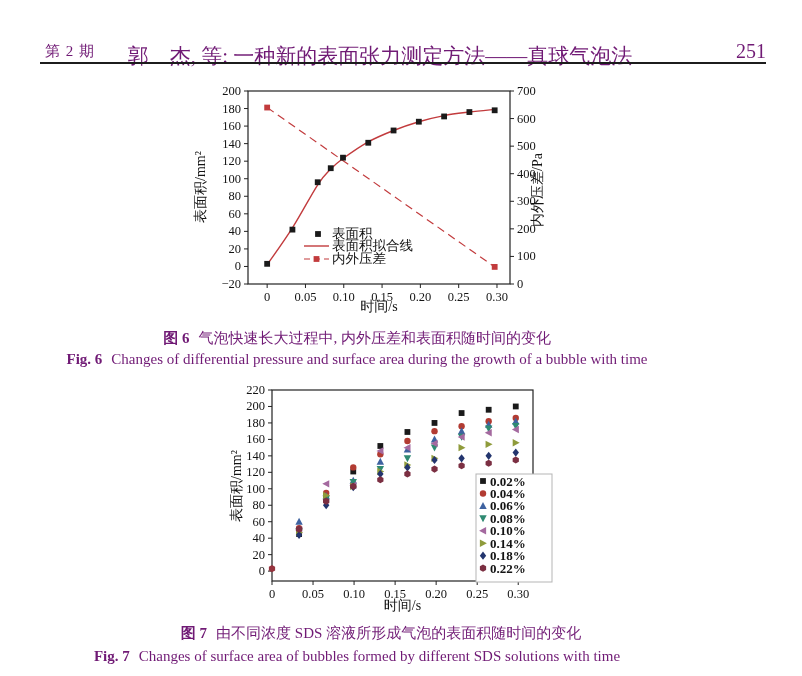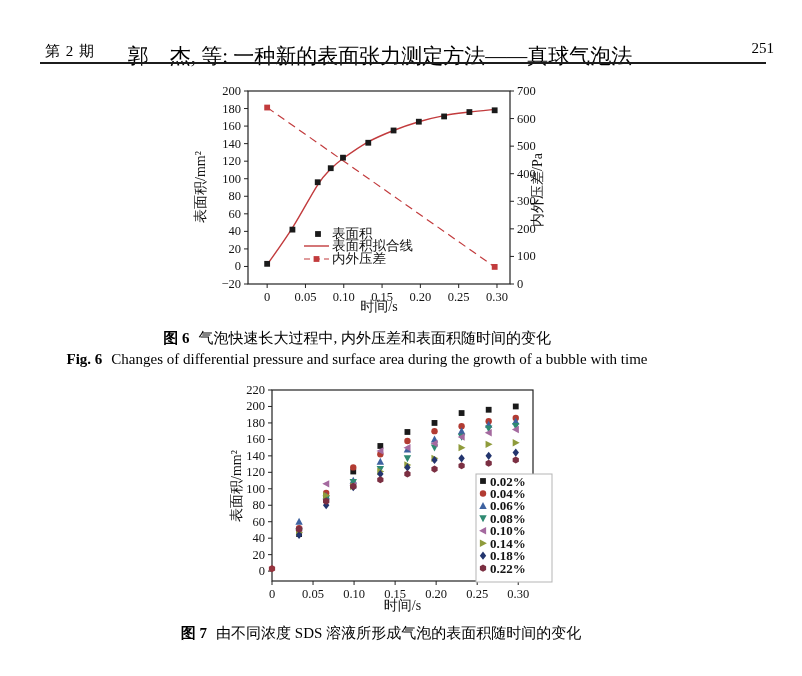--- a/index.html
+++ b/index.html
@@ -1,21 +1,21 @@
 <!DOCTYPE html>
 <html><head>
 <meta charset="utf-8">
 <style>
   html,body{margin:0;padding:0;background:#fff;}
   .page{position:relative;width:802px;height:676px;background:#ffffff;overflow:hidden;
-        font-family:"Liberation Serif","DejaVu Serif",serif;color:#000000;}
+        font-family:"Liberation Serif","DejaVu Serif",serif;color:#701a75;}
   
   .hdr-issue{position:absolute;left:45px;top:42px;font-size:15px;letter-spacing:1px;}
   .hdr-title{position:absolute;left:380px;top:42px;transform:translateX(-50%);font-size:21px;white-space:nowrap;}
-  .hdr-page{position:absolute;right:28px;top:40px;font-size:15px;text-align:center;}
+  .hdr-page{position:absolute;right:36px;top:40px;font-size:20px;text-align:center;}
   .hdr-rule{position:absolute;left:40px;top:62px;width:726px;height:2px;background:#1c1c1c;}
   
   .figsvg{position:absolute;}
   #chart-fig6{left:185px;top:86px;}
   #chart-fig7{left:225px;top:386px;}
   svg text{font-family:"Liberation Serif","DejaVu Serif",serif;fill:#141414;}
   
   .cap{position:absolute;left:0;width:714px;text-align:center;margin:0;font-size:15px;white-space:nowrap;}
   .cap .lbl{font-weight:bold;margin-right:9px;}
   .cap1-cn{top:329px;}
@@ -279,14 +279,15 @@
         <polygon points="261.9,157.25 254.9,153.55 254.9,160.95" fill="#8f9b3b"></polygon>
         <text x="265" y="161.75" font-size="13" font-weight="600">0.14%</text>
         <polygon points="258,165.6 261.2,169.7 258,173.79999999999998 254.8,169.7" fill="#23356e"></polygon>
         <text x="265" y="174.2" font-size="13" font-weight="600">0.18%</text>
         <polygon points="258.00,178.55 254.88,180.35 254.88,183.95 258.00,185.75 261.12,183.95 261.12,180.35" fill="#7b2f42"></polygon>
         <text x="265" y="186.64999999999998" font-size="13" font-weight="600">0.22%</text>
       </g>
     </svg>
 
   <p class="cap cap2-cn"><span class="lbl">图 7</span><span>由不同浓度 SDS 溶液所形成气泡的表面积随时间的变化</span></p>
+  <p class="cap cap2-en"><span class="lbl">Fig. 7</span><span>Changes of surface area of bubbles formed by different SDS solutions with time</span></p>
 
 </div>
 
 </body></html>

